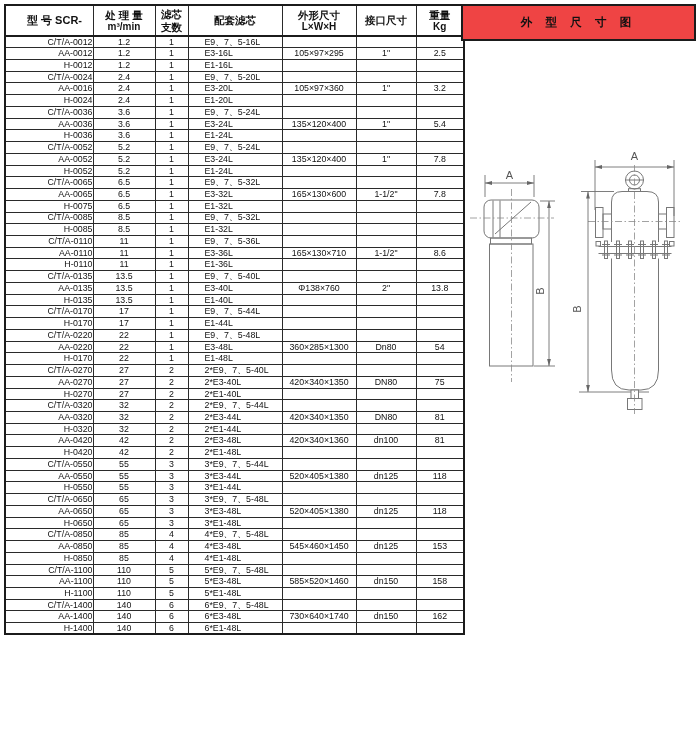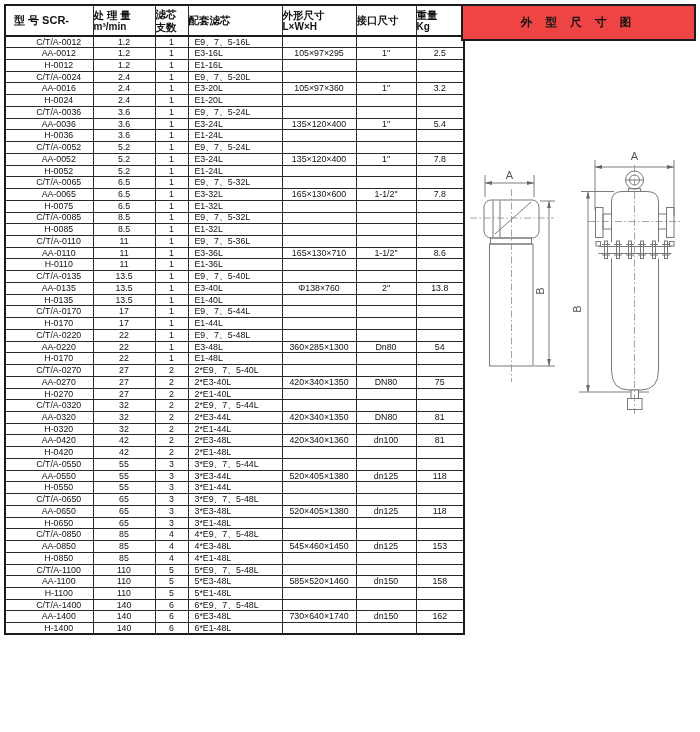--- a/index.html
+++ b/index.html
@@ -23,36 +23,36 @@
   table.spec th, table.spec td {
     border:1px solid #2a2a2a;
     padding:0;
     overflow:hidden;
     white-space:nowrap;
   }
   table.spec thead th {
     height:31px;
     font-size:10.5px;
     font-weight:bold;
-    text-align:left;
+    text-align:center;
     vertical-align:middle;
     line-height:1.15;
     border-bottom:2px solid #1b1b1b;
   }
-  table.spec thead th.h-model { text-align:left; padding-left:8px; font-size:11px; }
+  table.spec thead th.h-model { text-align:left; padding-left:21px; font-size:11px; }
   .h-sub { font-weight:bold; font-size:10px; }
   table.spec td {
     height:11.74px;
     font-size:8.8px;
     line-height:1;
     text-align:center;
     vertical-align:middle;
   }
-  table.spec td:nth-child(1){ text-align:center; padding-left:19px; }
-  table.spec td:nth-child(4){ text-align:left; padding-left:6px; }
+  table.spec td:nth-child(1){ text-align:right; padding-left:19px; }
+  table.spec td:nth-child(4){ text-align:left; padding-left:16px; }
   col.c-model   { width:88px; }
   col.c-cap     { width:62px; }
   col.c-count   { width:33px; }
   col.c-element { width:94px; }
   col.c-dims    { width:74px; }
   col.c-port    { width:60px; }
   col.c-weight  { width:48px; }
   
   .diagram-header {
     position:absolute; left:461px; top:4px;

